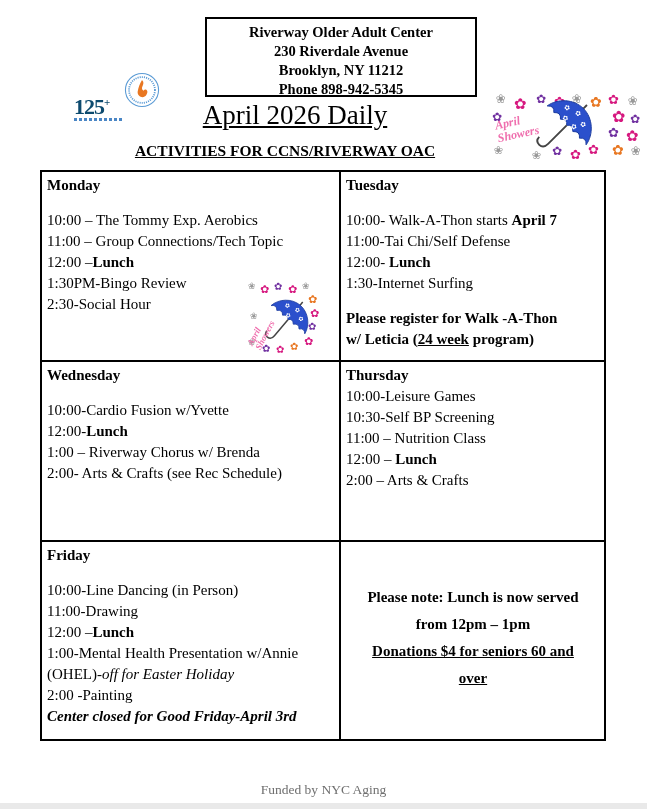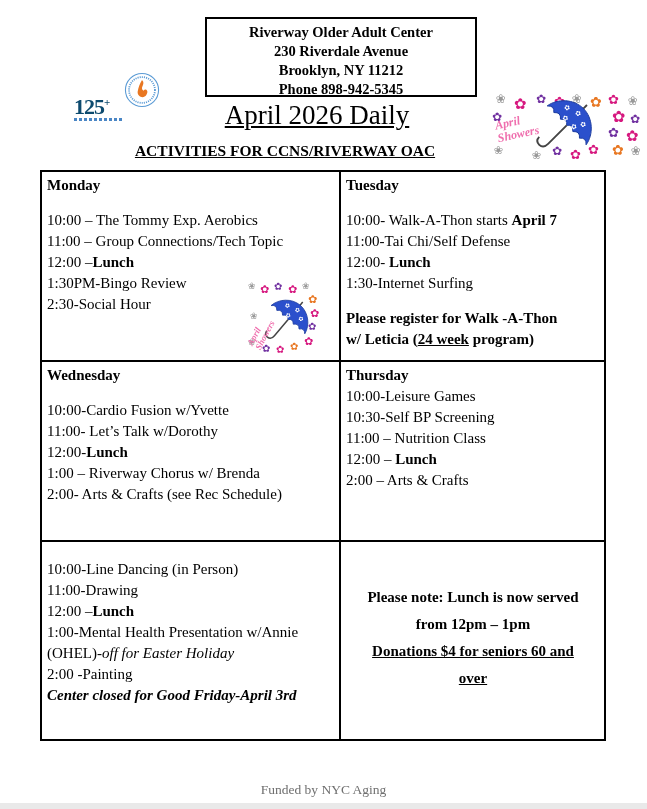--- a/index.html
+++ b/index.html
@@ -14,21 +14,21 @@
     font-weight:bold;font-size:14.5px;line-height:19px;padding-top:4px;
   }
   
   .logo-group{position:absolute;left:74px;top:72px;width:95px;height:38px;}
   .logo-125{font-size:22px;font-weight:bold;letter-spacing:-1px;line-height:20px;}
   .logo-125 sup{font-size:11px;}
   .logo-tagline{width:48px;height:3px;margin-top:1px;
     background:repeating-linear-gradient(90deg,#4a86c5 0 3px,rgba(255,255,255,0) 3px 5px);}
   .seal{position:absolute;left:50px;top:0;width:36px;height:36px;}
   
-  .title{position:absolute;left:0;top:100px;width:590px;text-align:center;font-size:27px;margin-left:22px;}
+  .title{position:absolute;left:0;top:100px;width:590px;text-align:center;font-size:27px;}
   .title span{text-decoration:underline;}
   .subtitle{position:absolute;left:0;top:142px;width:570px;text-align:center;
     font-size:15.5px;font-weight:bold;}
   .subtitle span{text-decoration:underline;}
   
   .schedule{
     position:absolute;left:40px;top:170px;width:566px;height:571px;
     border:2px solid #000;box-sizing:border-box;
     display:grid;grid-template-columns:299px 1fr;grid-template-rows:190px 180px 1fr;
   }
@@ -173,34 +173,34 @@
       <div class="line"><span>12:00- </span><span style="font-weight: bold;">Lunch</span></div>
       <div class="line"><span>1:30-Internet Surfing</span></div>
       <div class="gap"></div>
       <div class="line"><span style="font-weight: bold;">Please register for Walk -A-Thon</span></div>
       <div class="line"><span style="font-weight: bold;">w/ Leticia (</span><span style="font-weight: bold; text-decoration: underline;">24 week</span><span style="font-weight: bold;"> program)</span></div>
     </div>
   <div class="cell">
       <div class="day-title">Wednesday</div>
       <div class="gap"></div>
       <div class="line"><span>10:00-Cardio Fusion w/Yvette</span></div>
-      <div class="line"><span>11:00- Let’s Talk w/Dorothy</span></div>
       <div class="line"><span>12:00-</span><span style="font-weight: bold;">Lunch</span></div>
       <div class="line"><span>1:00 – Riverway Chorus w/ Brenda</span></div>
       <div class="line"><span>2:00- Arts &amp; Crafts (see Rec Schedule)</span></div>
     </div>
   <div class="cell last-col">
       <div class="day-title">Thursday</div>
       <div class="line"><span>10:00-Leisure Games</span></div>
       <div class="line"><span>10:30-Self BP Screening</span></div>
       <div class="line"><span>11:00 – Nutrition Class</span></div>
       <div class="line"><span>12:00 – </span><span style="font-weight: bold;">Lunch</span></div>
       <div class="line"><span>2:00 – Arts &amp; Crafts</span></div>
     </div>
   <div class="cell last-row">
+      <div class="day-title">Friday</div>
       <div class="gap"></div>
       <div class="line"><span>10:00-Line Dancing (in Person)</span></div>
       <div class="line"><span>11:00-Drawing</span></div>
       <div class="line"><span>12:00 –</span><span style="font-weight: bold;">Lunch</span></div>
       <div class="line"><span>1:00-Mental Health Presentation w/Annie</span></div>
       <div class="line"><span>(OHEL)-</span><span style="font-weight: normal; font-style: italic;">off for Easter Holiday</span></div>
       <div class="line"><span>2:00 -Painting</span></div>
       <div class="line"><span style="font-weight: bold; font-style: italic;">Center closed for Good Friday-April 3rd</span></div>
     </div>
   <div class="cell last-col last-row note-cell">

